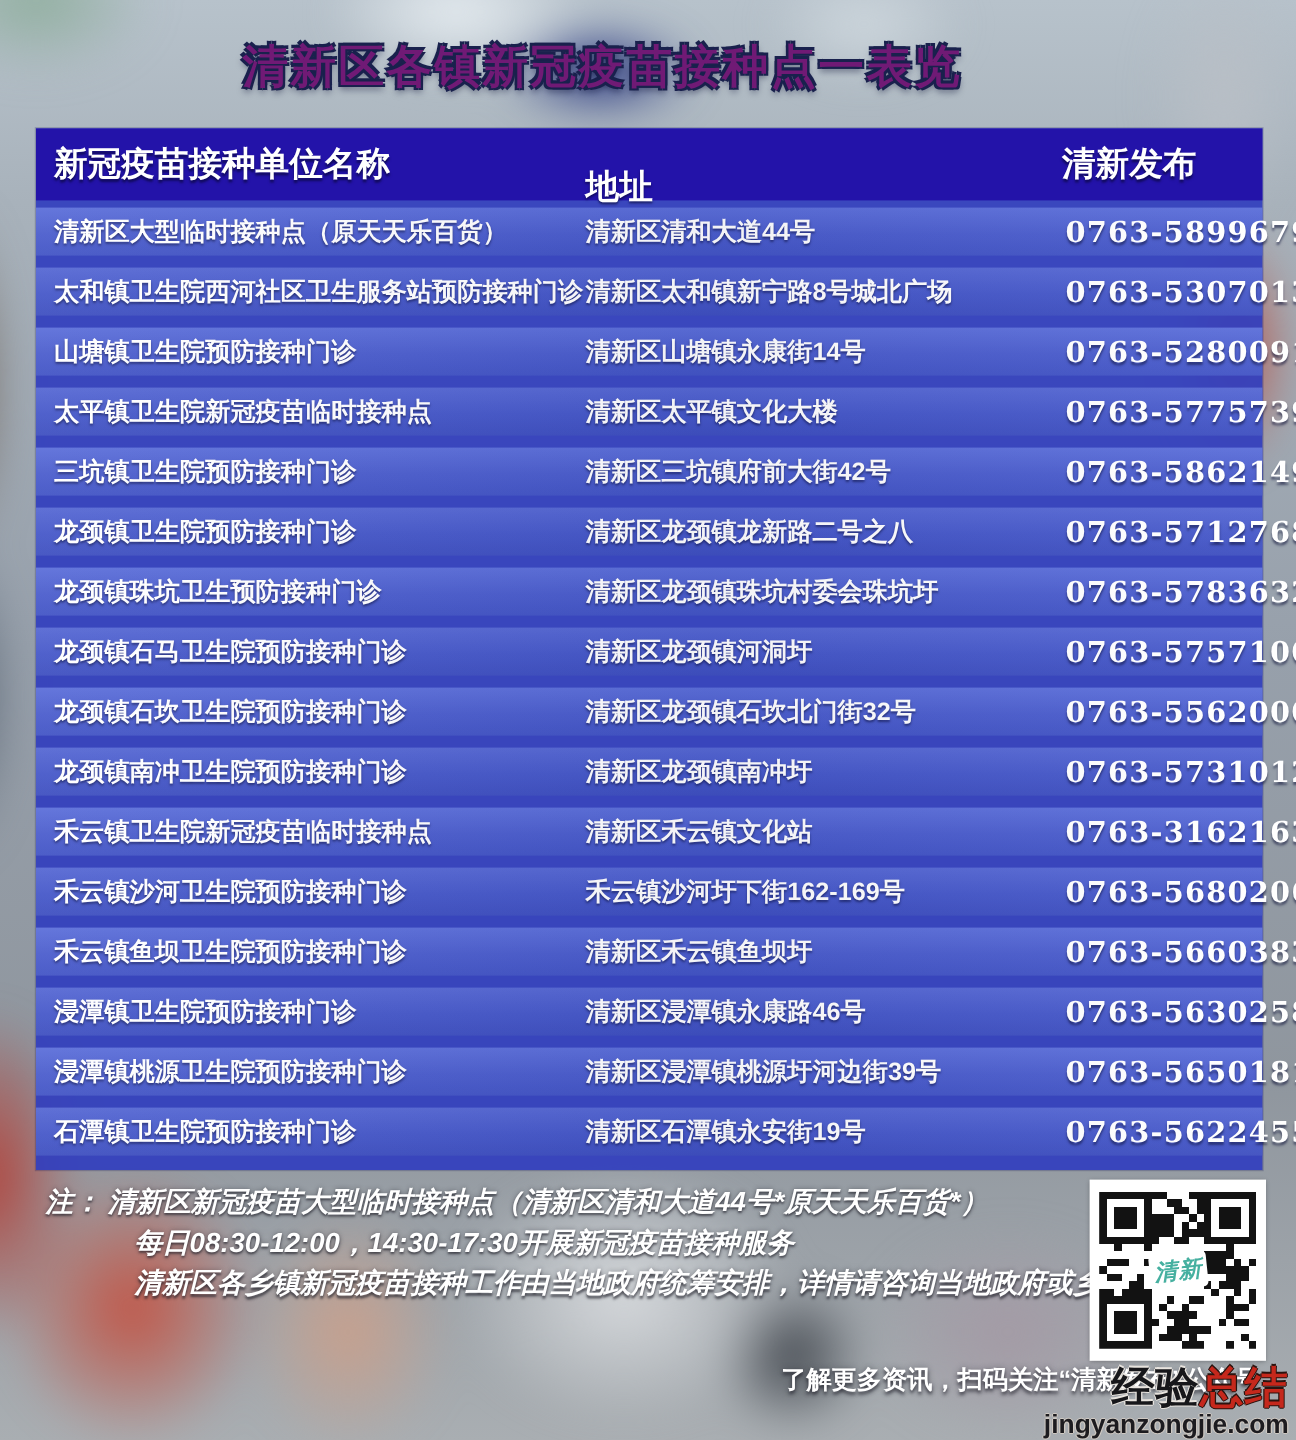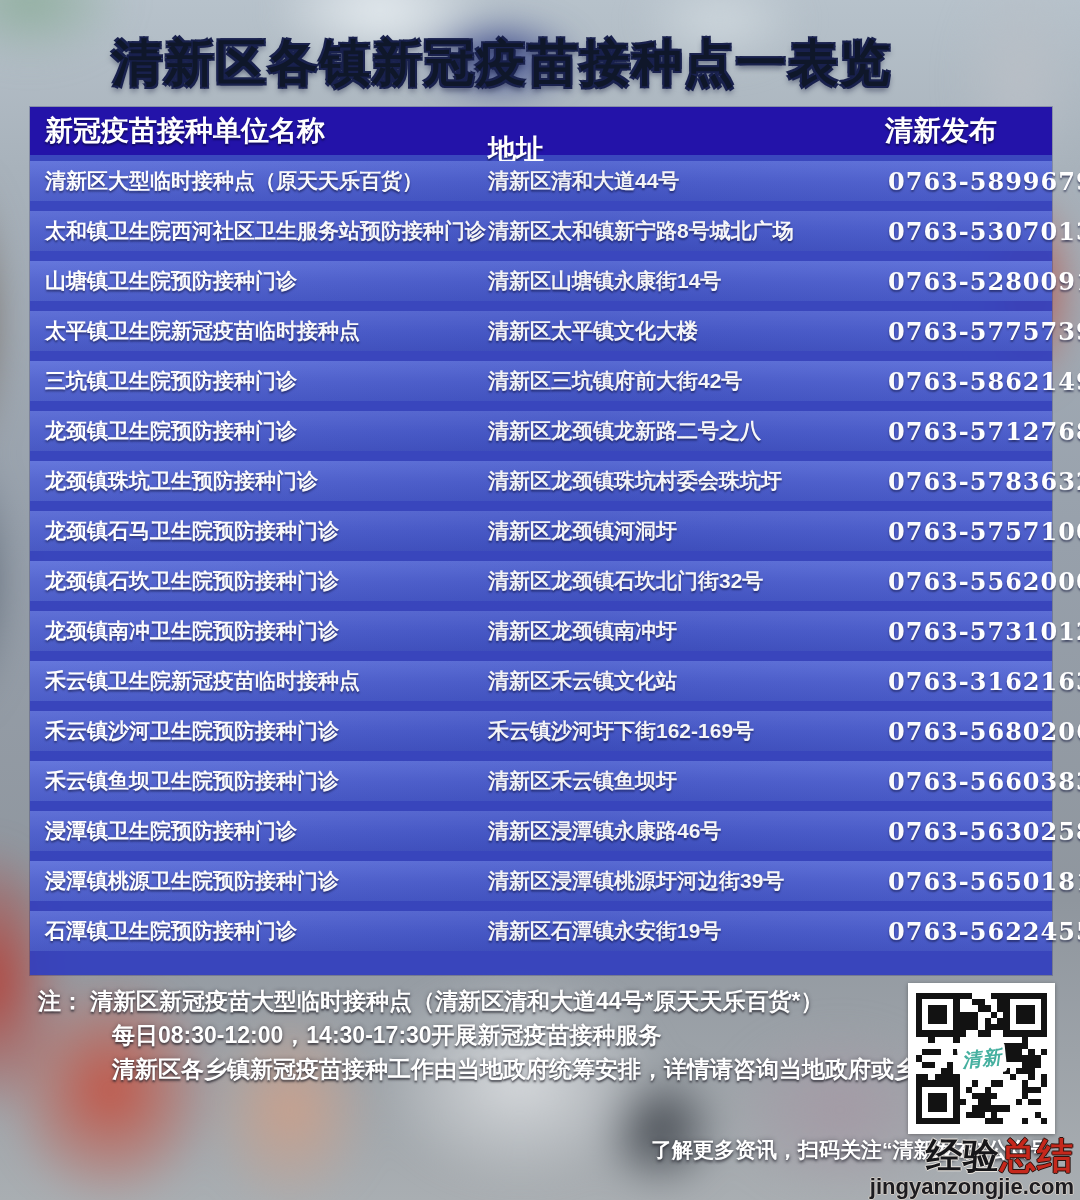--- a/index.html
+++ b/index.html
@@ -27,32 +27,32 @@
       radial-gradient(120px 140px at 330px 1150px,#c9a08c 0%,rgba(201,160,140,0) 70%),
       radial-gradient(200px 150px at 560px 1120px,#d7dadd 0%,rgba(215,218,221,0) 72%),
       radial-gradient(90px 90px at 700px 1170px,#41464d 0%,rgba(65,70,77,0) 70%),
       radial-gradient(160px 120px at 880px 1150px,#a49aa5 0%,rgba(164,154,165,0) 72%),
       radial-gradient(120px 60px at 540px 100px,#22307e 0%,rgba(34,48,126,0) 70%);
   }
 
   
   .title{
     position:absolute;left:0;top:30px;width:1004px;text-align:center;
-    font-size:50px;font-weight:900;color:#0f172a;letter-spacing:2px;
+    font-size:38px;font-weight:900;color:#701a75;letter-spacing:2px;
     text-shadow:2px 2px 0 #19214d,-2px 2px 0 #19214d,2px -2px 0 #19214d,-2px -2px 0 #19214d,0 4px 6px rgba(10,15,50,.6);
   }
 
   
   .table{
     position:absolute;left:30px;top:107px;width:1022px;height:868px;
     background:rgba(49,62,190,.92);
     box-shadow:0 0 0 1px rgba(20,20,90,.25);
   }
   .thead{
-    position:relative;height:48px;background:#2313a9;display:flex;align-items:center;
+    position:relative;height:60px;background:#2313a9;display:flex;align-items:center;
     color:#fff;font-weight:800;font-size:28px;
     text-shadow:0 2px 2px rgba(5,5,40,.6);
   }
   .th-name{position:absolute;left:15px;}
   .th-addr{position:absolute;left:458px;margin-top:38px;}
   .th-phone{position:absolute;left:855px;}
   .rows{position:relative;padding-top:6px;}
   .row{
     position:relative;height:40px;margin-bottom:10px;
     background:linear-gradient(180deg,#5d70da 0%,#4c5ecd 55%,#4355c5 100%);
@@ -66,21 +66,21 @@
   .cell{white-space:nowrap;text-shadow:0 2px 2px rgba(5,10,50,.55);}
   .cell-name{position:absolute;left:15px;font-size:21px;font-weight:800;}
   .cell-addr{position:absolute;left:458px;font-size:21px;font-weight:800;}
   .cell-phone{position:absolute;left:858px;font-size:24px;font-weight:700;
     font-family:"DejaVu Serif",serif;letter-spacing:1px;}
 
   
   .notes{position:absolute;left:38px;top:984px;width:860px;color:#fff;
     font-size:23px;font-weight:800;line-height:34px;
     text-shadow:0 2px 2px rgba(30,30,40,.65),0 0 4px rgba(30,30,40,.4);}
-  .notes .nline{white-space:nowrap;}
+  .notes .nline{white-space:nowrap;font-style:italic;}
   .notes .indent{padding-left:74px;}
   .note-prefix{margin-right:6px;}
 
   
   .qr{position:absolute;left:908px;top:983px;width:147px;height:151px;background:#fff;
     box-shadow:0 1px 4px rgba(0,0,0,.35);}
   .qr svg{position:absolute;left:8px;top:10px;width:131px;height:131px;}
   .qr-logo{position:absolute;left:50%;top:50%;transform:translate(-50%,-50%) rotate(-6deg);
     background:#ffffff;padding:2px 4px;border-radius:4px;
     color:#46b0a0;font-size:19px;font-weight:800;font-style:italic;letter-spacing:1px;white-space:nowrap;}

